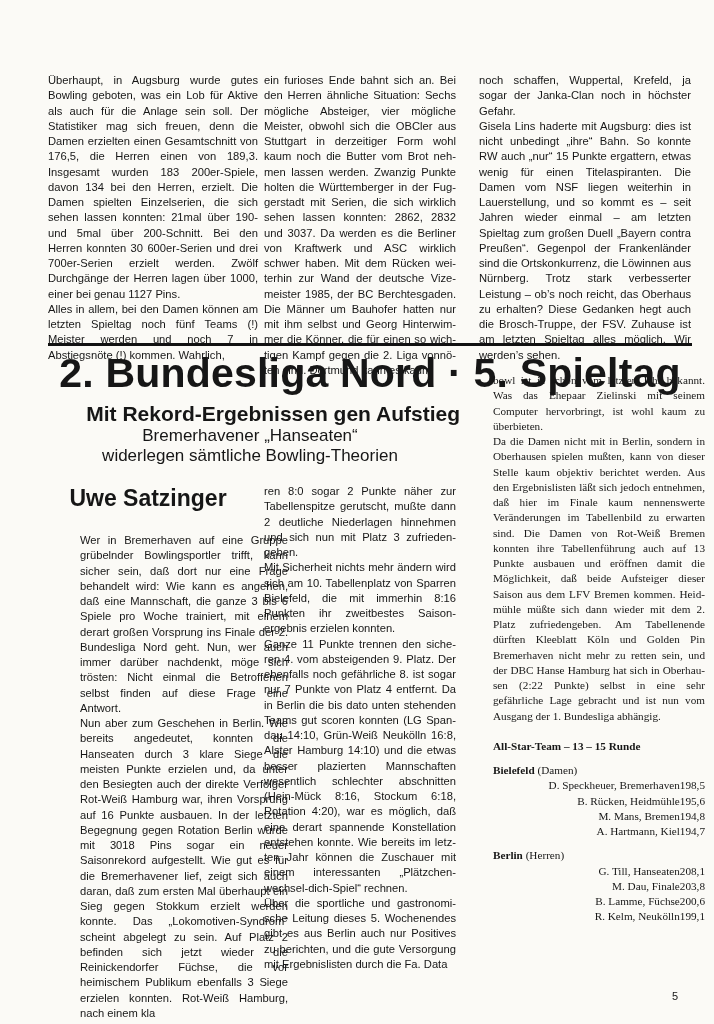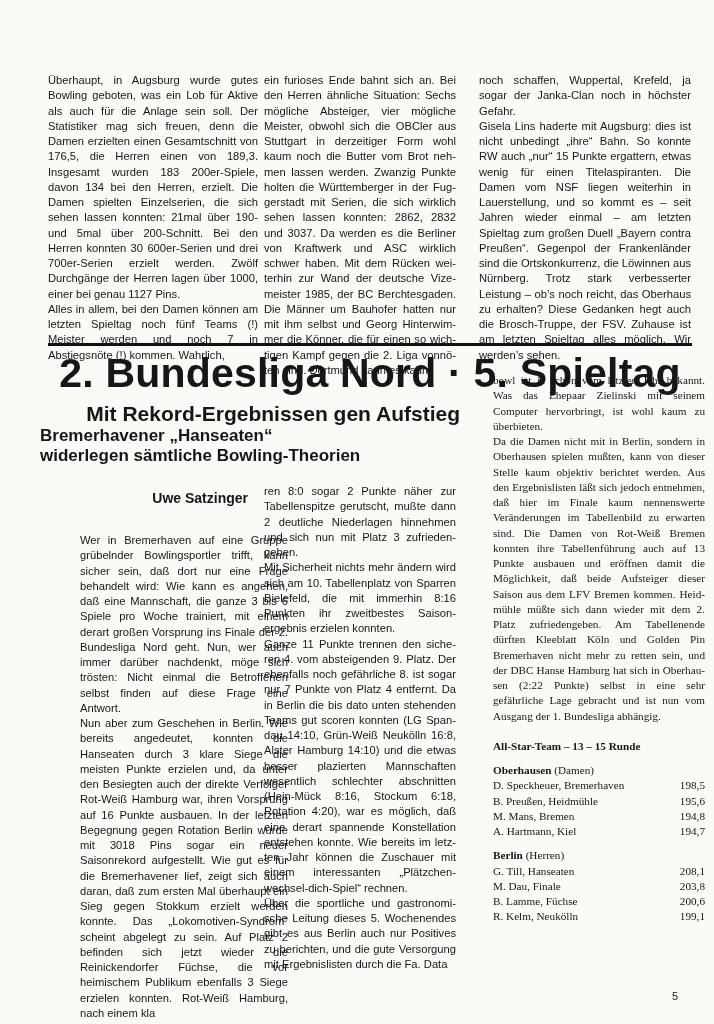--- a/index.html
+++ b/index.html
@@ -26,34 +26,34 @@
   }
   .headline {
     position: absolute; left: 48px; top: 348px; width: 644px;
     text-align: center; font-weight: bold; font-size: 41px; line-height: 50px; letter-spacing: 0.2px;
   }
   .sub1 {
     position: absolute; left: 40px; top: 402px; width: 420px; text-align: right;
     font-weight: bold; font-size: 21px; line-height: 24px;
   }
   .sub2 {
-    position: absolute; left: 40px; top: 426px; width: 420px; 
-    font-weight: bold; font-size: 17px; line-height: 20px;
+    position: absolute; left: 40px; top: 426px; width: 420px; text-align: center;
+    font-weight: normal; font-size: 17px; line-height: 20px;
   }
   .byline {
-    position: absolute; left: 48px; top: 488px; width: 200px; text-align: right;
-    font-weight: bold; font-size: 14px; line-height: 21px;
+    position: absolute; left: 48px; top: 488px; width: 200px; text-align: center;
+    font-weight: bold; font-size: 23px; line-height: 21px;
   }
   #b1 { left: 48px; top: 533px; width: 208px; margin-left: 32px; }
   #b2 { left: 264px; top: 484px; width: 192px; }
   #b3 { left: 493px; top: 373px; width: 212px; font-family: Liberation Serif, serif; }
   .allstar { margin-top: 15px !important; font-weight: bold; }
   .group { margin-top: 9px !important; }
   .group b { font-weight: bold; }
-  .row { display: flex; justify-content: space-between; }
+  .row { display: flex; justify-content: flex-end; }
   .pageno {
     position: absolute; left: 672px; top: 990px; font-size: 11px;
   }
 </style>
 </head>
 <body>
 
 <div class="col" id="top1">
   <p>Überhaupt, in Augsburg wurde gutes Bowling geboten, was ein Lob für Aktive als auch für die Anlage sein soll. Der Statistiker mag sich freuen, denn die Damen erzielten einen Gesamtschnitt von 176,5, die Herren einen von 189,3. Insgesamt wurden 183 200er-Spiele, davon 134 bei den Herren, erzielt. Die Damen spielten Einzelserien, die sich sehen lassen konnten: 21mal über 190- und 5mal über 200-Schnitt. Bei den Herren konnten 30 600er-Serien und drei 700er-Serien erzielt werden. Zwölf Durchgänge der Herren lagen über 1000, einer bei genau 1127 Pins.</p>
   <p>Alles in allem, bei den Damen können am letzten Spieltag noch fünf Teams (!) Meister werden und noch 7 in Abstiegsnöte (!) kommen. Wahrlich,</p>
@@ -87,27 +87,27 @@
   <p>Mit Sicherheit nichts mehr ändern wird sich am 10. Tabellenplatz von Sparren Bielefeld, die mit immerhin 8:16 Punkten ihr zweitbestes Saison­ergebnis erzielen konnten.</p>
   <p>Ganze 11 Punkte trennen den siche­ren 4. vom absteigenden 9. Platz. Der ebenfalls noch gefährliche 8. ist sogar nur 7 Punkte von Platz 4 entfernt. Da in Berlin die bis dato unten stehenden Teams gut scoren konnten (LG Span­dau 14:10, Grün-Weiß Neukölln 16:8, Alster Hamburg 14:10) und die etwas besser plazierten Mannschaften wesentlich schlechter abschnitten (Hein-Mück 8:16, Stockum 6:18, Rotation 4:20), war es möglich, daß eine derart spannende Konstellation entstehen konnte. Wie bereits im letz­ten Jahr können die Zuschauer mit einem interessanten „Plätzchen­wechsel-dich-Spiel“ rechnen.</p>
   <p>Über die sportliche und gastronomi­sche Leitung dieses 5. Wochenendes gibt es aus Berlin auch nur Positives zu berichten, und die gute Versorgung mit Ergebnislisten durch die Fa. Data­</p>
 </div>
 <div class="col" id="b3">
   <p>bowl ist ja schon vom letzten Jahr bekannt. Was das Ehepaar Zielinski mit seinem Computer hervorbringt, ist wohl kaum zu überbieten.</p>
   <p>Da die Damen nicht mit in Berlin, son­dern in Oberhausen spielen mußten, kann von dieser Stelle kaum objektiv berichtet werden. Aus den Ergebnis­listen läßt sich jedoch entnehmen, daß hier im Finale kaum nennenswer­te Veränderungen im Tabellenbild zu erwarten sind. Die Damen von Rot-Weiß Bremen konnten ihre Tabellen­führung auch auf 13 Punkte ausbauen und eröffnen damit die Möglichkeit, daß beide Aufsteiger dieser Saison aus dem LFV Bremen kommen. Heid­mühle müßte sich dann wieder mit dem 2. Platz zufriedengeben. Am Tabellenende dürften Kleeblatt Köln und Golden Pin Bremerhaven nicht mehr zu retten sein, und der DBC Hanse Hamburg hat sich in Oberhau­sen (2:22 Punkte) selbst in eine sehr gefährliche Lage gebracht und ist nun vom Ausgang der 1. Bundesliga abhängig.</p>
 
   <p class="allstar">All-Star-Team – 13 – 15 Runde</p>
 
-  <p class="group"><b>Oberhausen</b> <span>(Damen)</span></p>
+  <p class="group"><b>Bielefeld</b> <span>(Damen)</span></p>
   <div class="row">
       <span>D. Speckheuer, Bremerhaven</span>
       <span>198,5</span>
     </div>
   <div class="row">
-      <span>B. Preußen, Heidmühle</span>
+      <span>B. Rücken, Heidmühle</span>
       <span>195,6</span>
     </div>
   <div class="row">
       <span>M. Mans, Bremen</span>
       <span>194,8</span>
     </div>
   <div class="row">
       <span>A. Hartmann, Kiel</span>
       <span>194,7</span>
     </div>

